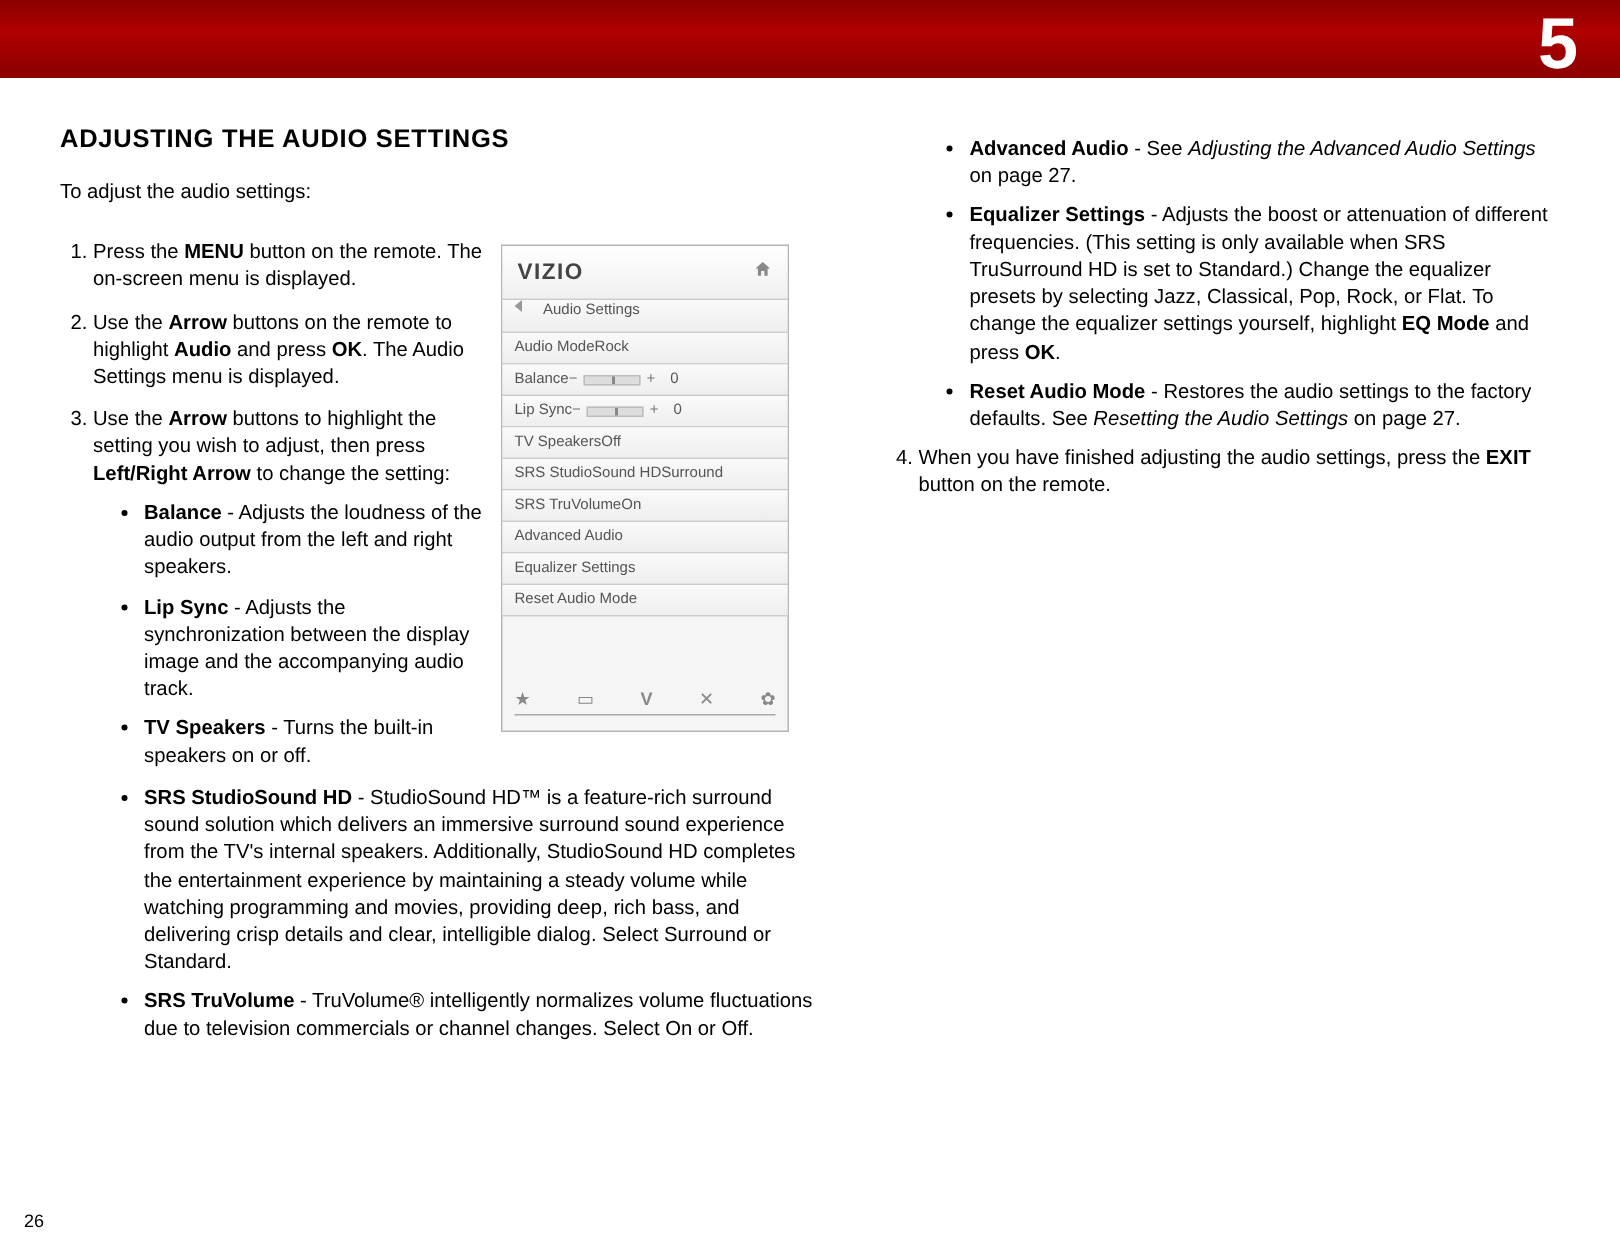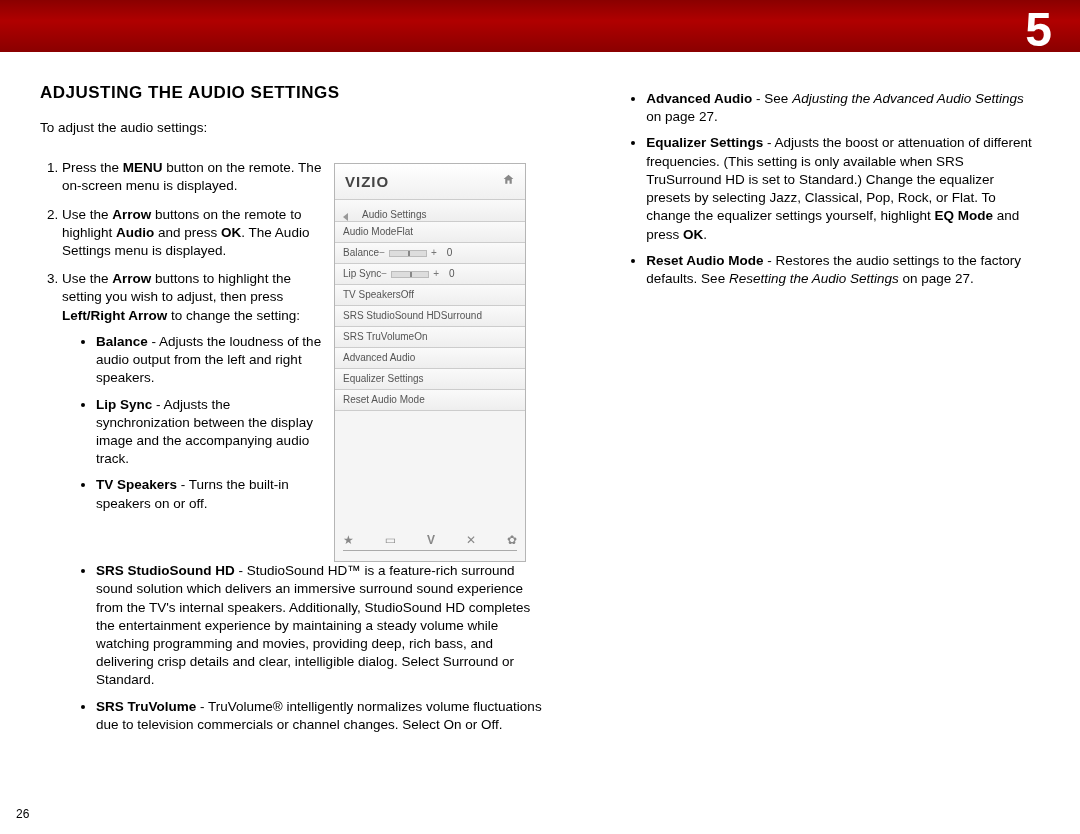--- a/index.html
+++ b/index.html
@@ -56,21 +56,21 @@
     margin-top: 8px;
   }
   ul.bullets > li { margin-bottom: 8px; }
   .b { font-weight: bold; }
   .i { font-style: italic; }
   .steps-inset { width: 282px; }
   .steps-with-panel { display: flex; gap: 12px; }
   .panel {
     border: 1px solid #b5b5b5;
     width: 192px;
-    height: 399px;
+    height: 325px;
     background: #f5f5f5;
     position: relative;
     margin-top: 4px;
   }
   .panel-header {
     background: linear-gradient(#fff, #f0f0f0);
     height: 36px;
     display: flex;
     align-items: center;
     justify-content: space-between;
@@ -80,21 +80,21 @@
   .vizio-logo {
     font-family: sans-serif;
     font-weight: bold;
     font-size: 15px;
     letter-spacing: 1px;
     color: #444;
   }
   .home-ic svg { width: 13px; height: 13px; fill: #888; }
   .panel-sub {
     display: flex;
-    align-items: flex-end;
+    align-items: flex-start;
     height: 22px;
     border-bottom: 1px solid #ccc;
     background: linear-gradient(#fafafa, #eee);
     font-size: 10px;
     color: #555;
     padding-left: 6px;
   }
   .panel-sub .tri {
     width: 0; height: 0;
     border-top: 4px solid transparent;
@@ -187,21 +187,21 @@
               </svg>
           </span>
         </div>
         <div class="panel-sub">
           <span class="tri"></span>
           <span>Audio Settings</span>
         </div>
         <div id="panel-rows">
             <div class="panel-row">
               <span>Audio Mode</span>
-              <span>Flat</span>
+              <span>Rock</span>
             </div>
             <div class="panel-row">
               <span>Balance</span>
               <span class="slider">
                 <span class="slider-pm">−</span>
                 <span class="slider-track center"></span>
                 <span class="slider-pm">+</span>
                 <span style="margin-left:6px;">0</span>
               </span>
             </div>
@@ -251,16 +251,21 @@
       <li><span class="b">SRS TruVolume</span><span> - TruVolume® intelligently normalizes volume fluctuations due to television commercials or channel changes. Select On or Off.</span></li>
     </ul>
   </div>
 
   <div class="col-right">
     <ul class="bullets" style="padding-left:56px;">
       <li><span class="b">Advanced Audio</span><span> - See </span><span class="i">Adjusting the Advanced Audio Settings</span><span> on page 27.</span></li>
       <li><span class="b">Equalizer Settings</span><span> - Adjusts the boost or attenuation of different frequencies. (This setting is only available when SRS TruSurround HD is set to Standard.) Change the equalizer presets by selecting Jazz, Classical, Pop, Rock, or Flat. To change the equalizer settings yourself, highlight </span><span class="b">EQ Mode</span><span> and press </span><span class="b">OK</span><span>.</span></li>
       <li><span class="b">Reset Audio Mode</span><span> - Restores the audio settings to the factory defaults. See </span><span class="i">Resetting the Audio Settings</span><span> on page 27.</span></li>
     </ul>
+    <ol class="steps" start="4" style="margin-top:8px;">
+      <li>
+        <span>When you have finished adjusting the audio settings, press the </span><span class="b">EXIT</span><span> button on the remote.</span>
+      </li>
+    </ol>
   </div>
 </div>
 
 <div class="page-num">26</div>
 
 </body></html>

